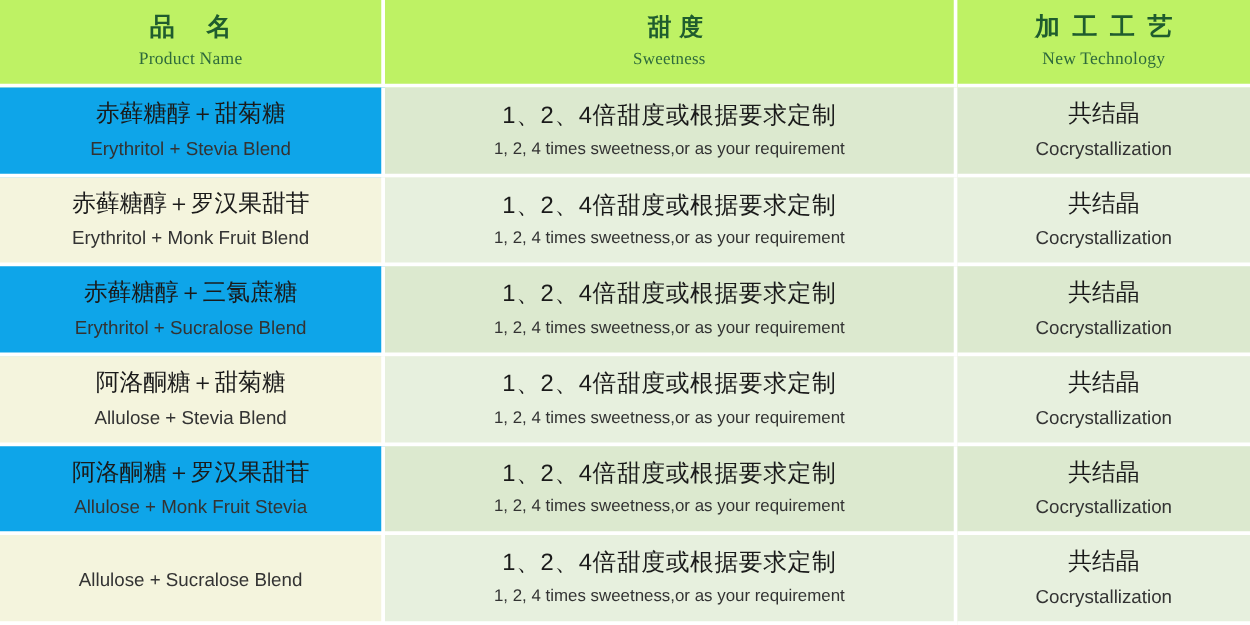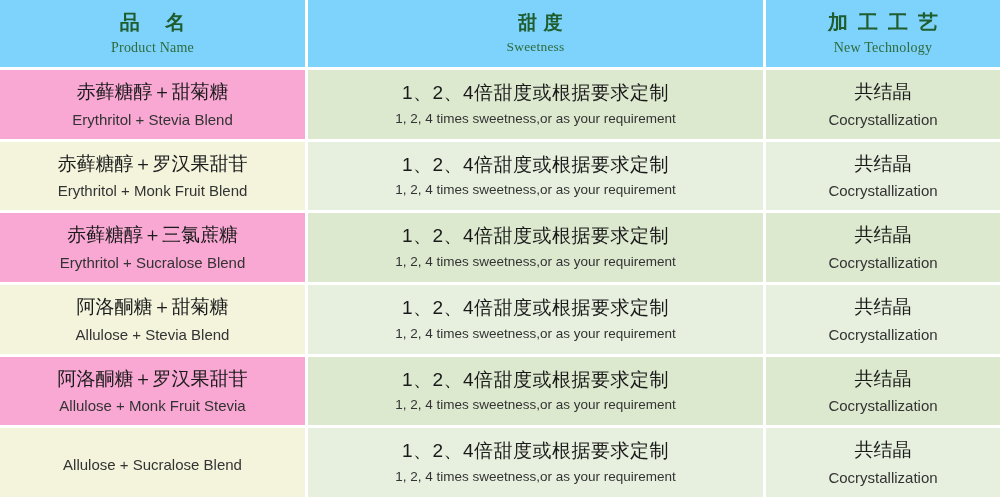--- a/index.html
+++ b/index.html
@@ -45,21 +45,21 @@
   }
   .cell:last-child {
     border-right: none;
   }
   .col-name   { flex: 0 0 308px; }
   .col-sweet  { flex: 0 0 458px; }
   .col-tech   { flex: 1 1 auto; }
 
   
   .header-row .cell {
-    background: #7dd3fc;
+    background: #bef264;
   }
   .header-row .cn {
     color: #1f5c2e;
     font-size: 20px;
     font-weight: bold;
     letter-spacing: 10px;
     text-indent: 10px;
     line-height: 1.35;
   }
   .header-row .en {
@@ -87,21 +87,21 @@
   }
   .col-sweet .cn {
     font-size: 19px;
     letter-spacing: 0.5px;
   }
   .col-sweet .en {
     font-size: 13.5px;
   }
 
   
-  .band-a .col-name  { background: #f9a8d4; }
+  .band-a .col-name  { background: #0ea5e9; }
   .band-a .col-sweet { background: #dce9cf; }
   .band-a .col-tech  { background: #dce9cf; }
 
   .band-b .col-name  { background: #f4f4dd; }
   .band-b .col-sweet { background: #e7f0de; }
   .band-b .col-tech  { background: #e7f0de; }
 </style>
 </head>
 <body>
 

